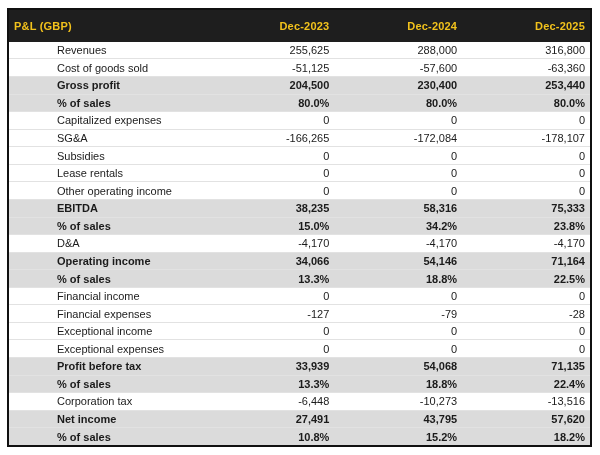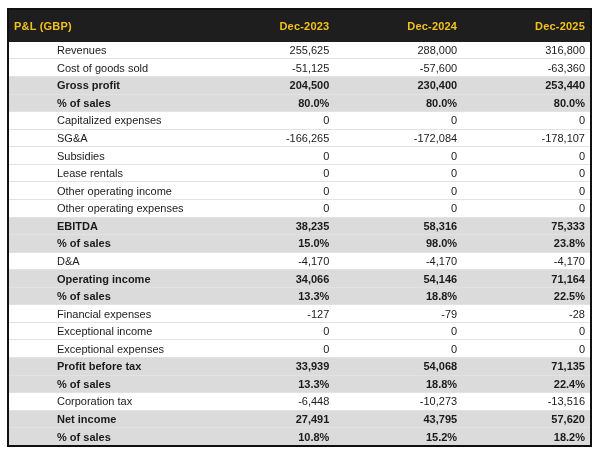--- a/index.html
+++ b/index.html
@@ -130,55 +130,55 @@
           <td class="value-cell">0</td>
           <td class="value-cell">0</td>
           <td class="value-cell">0</td>
         </tr>
         <tr>
           <td class="label-cell">Other operating income</td>
           <td class="value-cell">0</td>
           <td class="value-cell">0</td>
           <td class="value-cell">0</td>
         </tr>
-        <tr>
-          <td class="label-cell">Other operating expenses</td>
-          <td class="value-cell">0</td>
-          <td class="value-cell">0</td>
-          <td class="value-cell">0</td>
-        </tr>
         <tr class="emphasis">
           <td class="label-cell">EBITDA</td>
           <td class="value-cell">38,235</td>
           <td class="value-cell">58,316</td>
           <td class="value-cell">75,333</td>
         </tr>
         <tr class="emphasis">
           <td class="label-cell">% of sales</td>
           <td class="value-cell">15.0%</td>
-          <td class="value-cell">98.0%</td>
+          <td class="value-cell">34.2%</td>
           <td class="value-cell">23.8%</td>
         </tr>
         <tr>
           <td class="label-cell">D&amp;A</td>
           <td class="value-cell">-4,170</td>
           <td class="value-cell">-4,170</td>
           <td class="value-cell">-4,170</td>
         </tr>
         <tr class="emphasis">
           <td class="label-cell">Operating income</td>
           <td class="value-cell">34,066</td>
           <td class="value-cell">54,146</td>
           <td class="value-cell">71,164</td>
         </tr>
         <tr class="emphasis">
           <td class="label-cell">% of sales</td>
           <td class="value-cell">13.3%</td>
           <td class="value-cell">18.8%</td>
           <td class="value-cell">22.5%</td>
+        </tr>
+        <tr>
+          <td class="label-cell">Financial income</td>
+          <td class="value-cell">0</td>
+          <td class="value-cell">0</td>
+          <td class="value-cell">0</td>
         </tr>
         <tr>
           <td class="label-cell">Financial expenses</td>
           <td class="value-cell">-127</td>
           <td class="value-cell">-79</td>
           <td class="value-cell">-28</td>
         </tr>
         <tr>
           <td class="label-cell">Exceptional income</td>
           <td class="value-cell">0</td>

